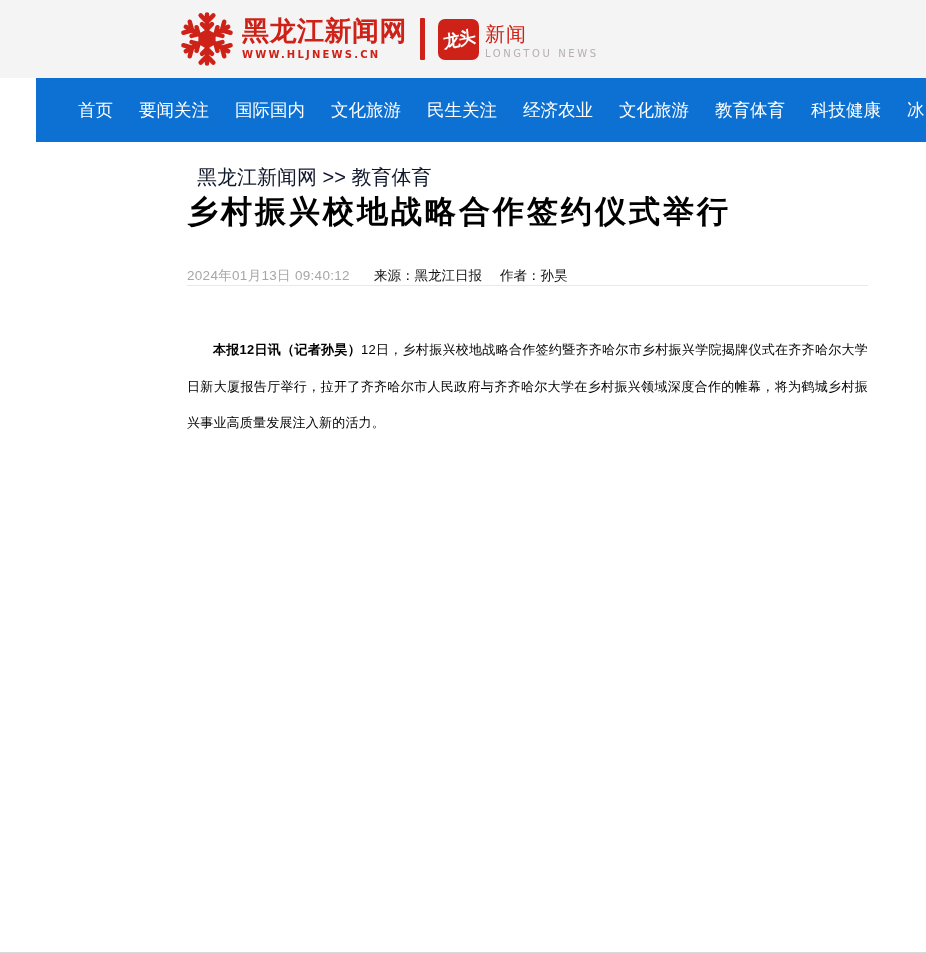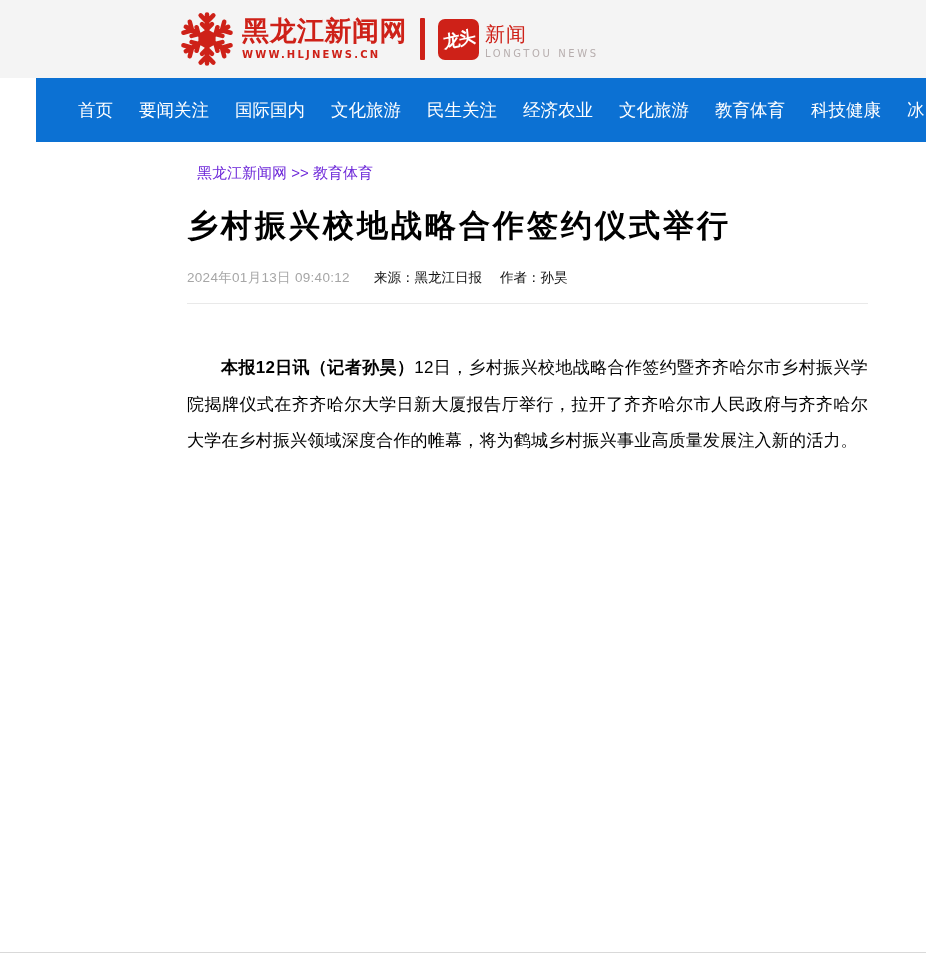--- a/index.html
+++ b/index.html
@@ -86,46 +86,44 @@
     flex:0 0 auto;
   }
 
   
   .content{
     width:681px;
     margin-left:187px;
     padding-top:22px;
   }
   .breadcrumb{
-    font-size:15px;color:#6d28d9;
+    font-size:20px;color:#0f172a;
     padding-left:10px;
-    margin-bottom:22px;
   }
   .breadcrumb .crumb{cursor:pointer;}
   .article-title{
     font-family:"DejaVu Serif","Liberation Serif",serif;
     font-size:31px;font-weight:bold;color:#000;
     letter-spacing:3px;
     line-height:40px;
-    margin-bottom:24px;
+    margin-bottom:36px;
   }
   .meta{
     font-size:13.5px;color:#111;
     display:flex;align-items:flex-end;
-    margin-bottom:16px;
   }
   .meta .date{color:#a6a6a6;margin-right:24px;letter-spacing:0.3px;}
   .meta .src{margin-right:18px;}
   .divider{
     border:none;border-top:1px solid #e9e9e9;
     margin:0 0 24px 0;
   }
   .article-body{padding-top:22px;}
   .para{
-    font-size:17px;color:#000;
+    font-size:13px;color:#000;
     line-height:36.6px;
     text-indent:2em;
     text-align:justify;
     letter-spacing:0.2px;
   }
   .para b{font-weight:bold;}
 </style>
 </head>
 <body>
 

